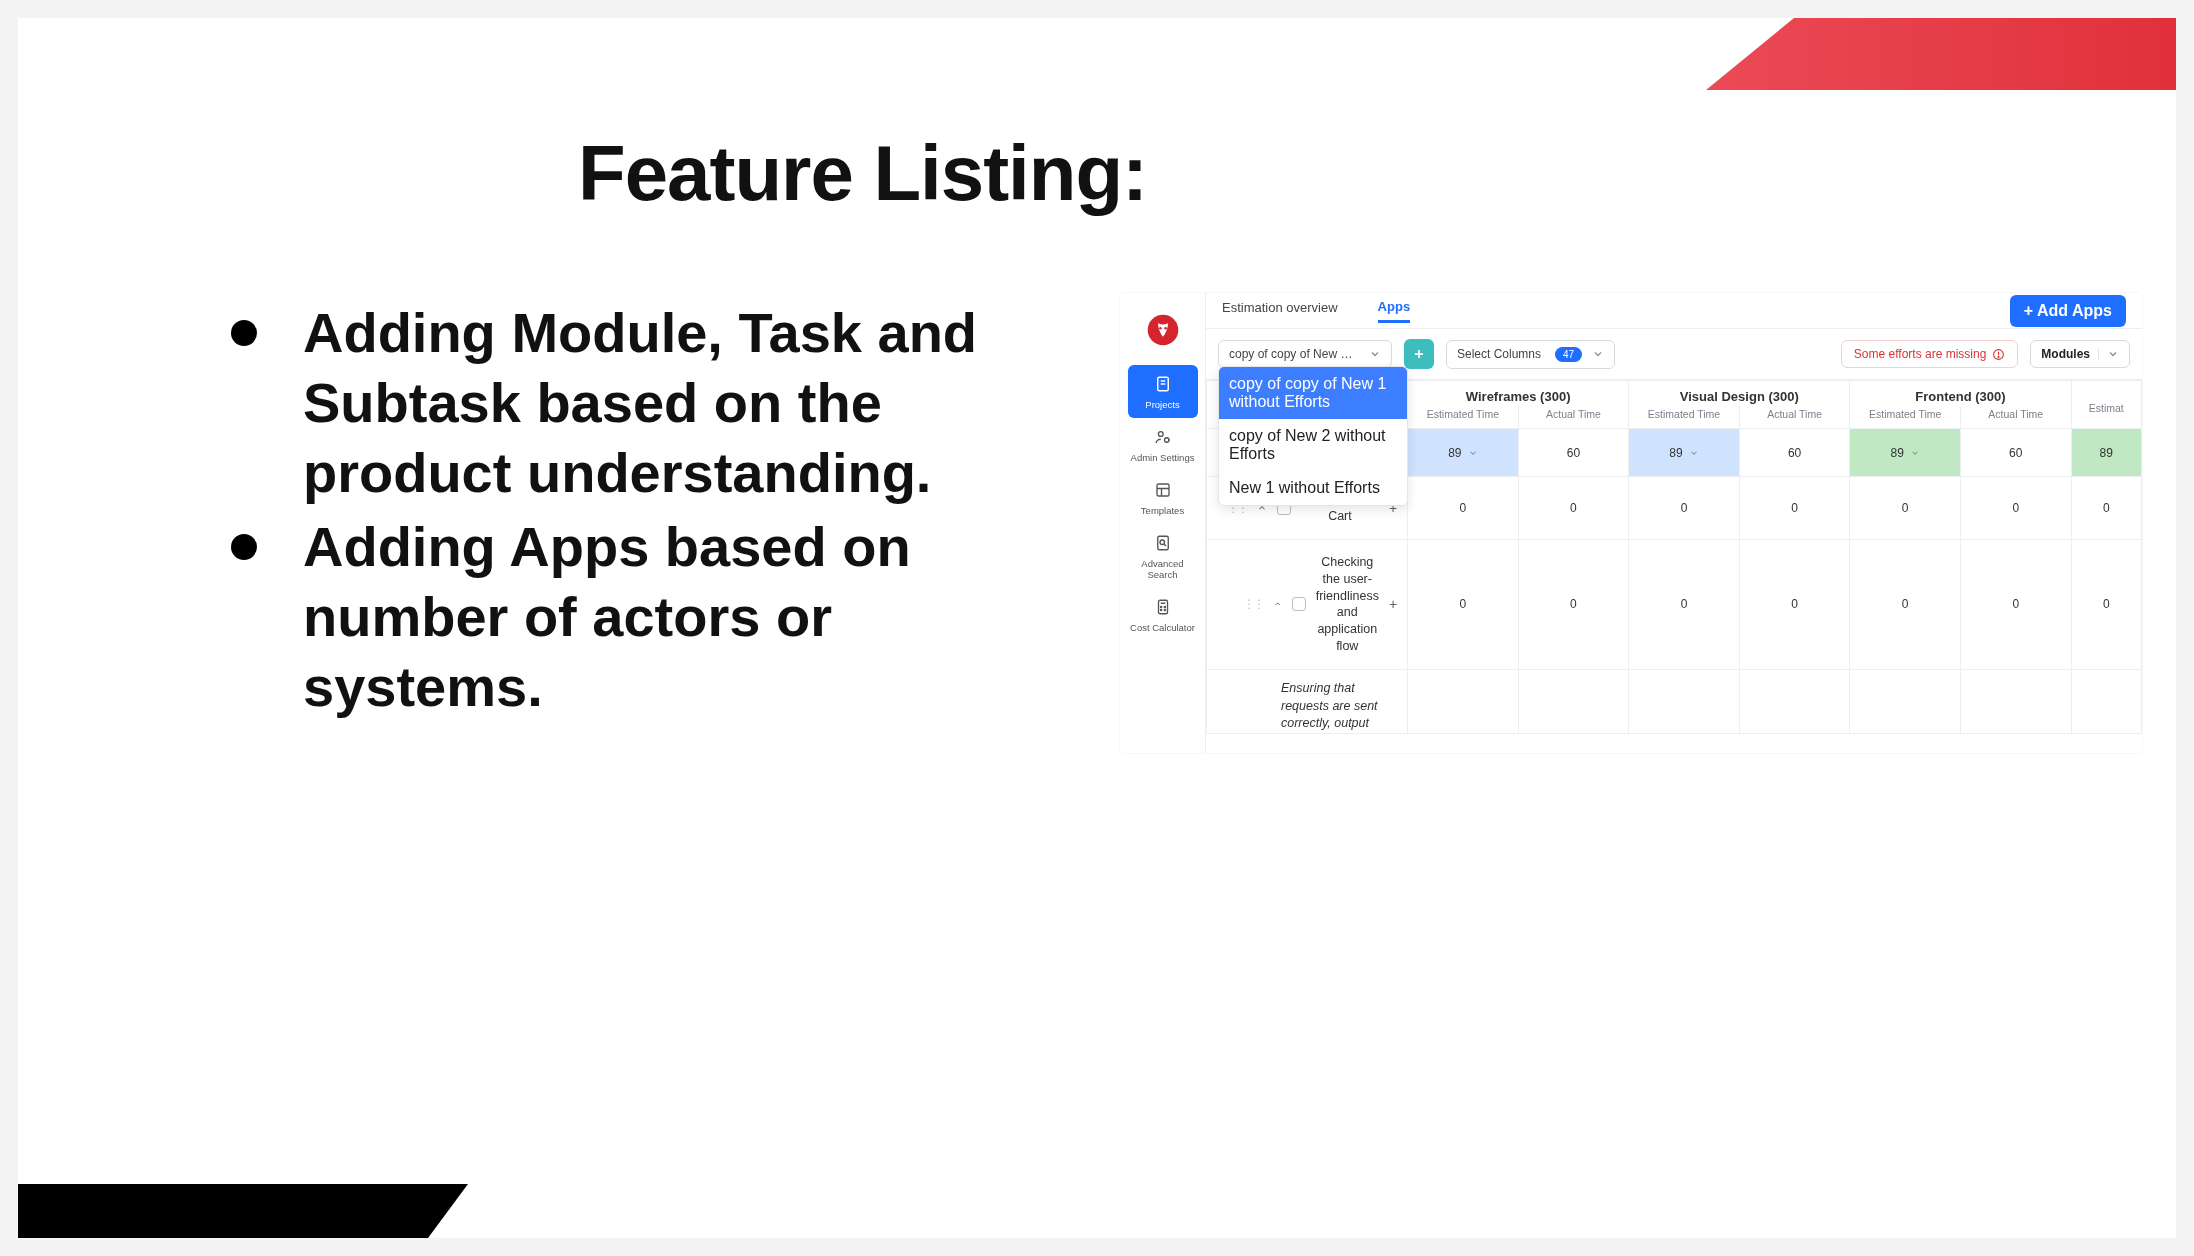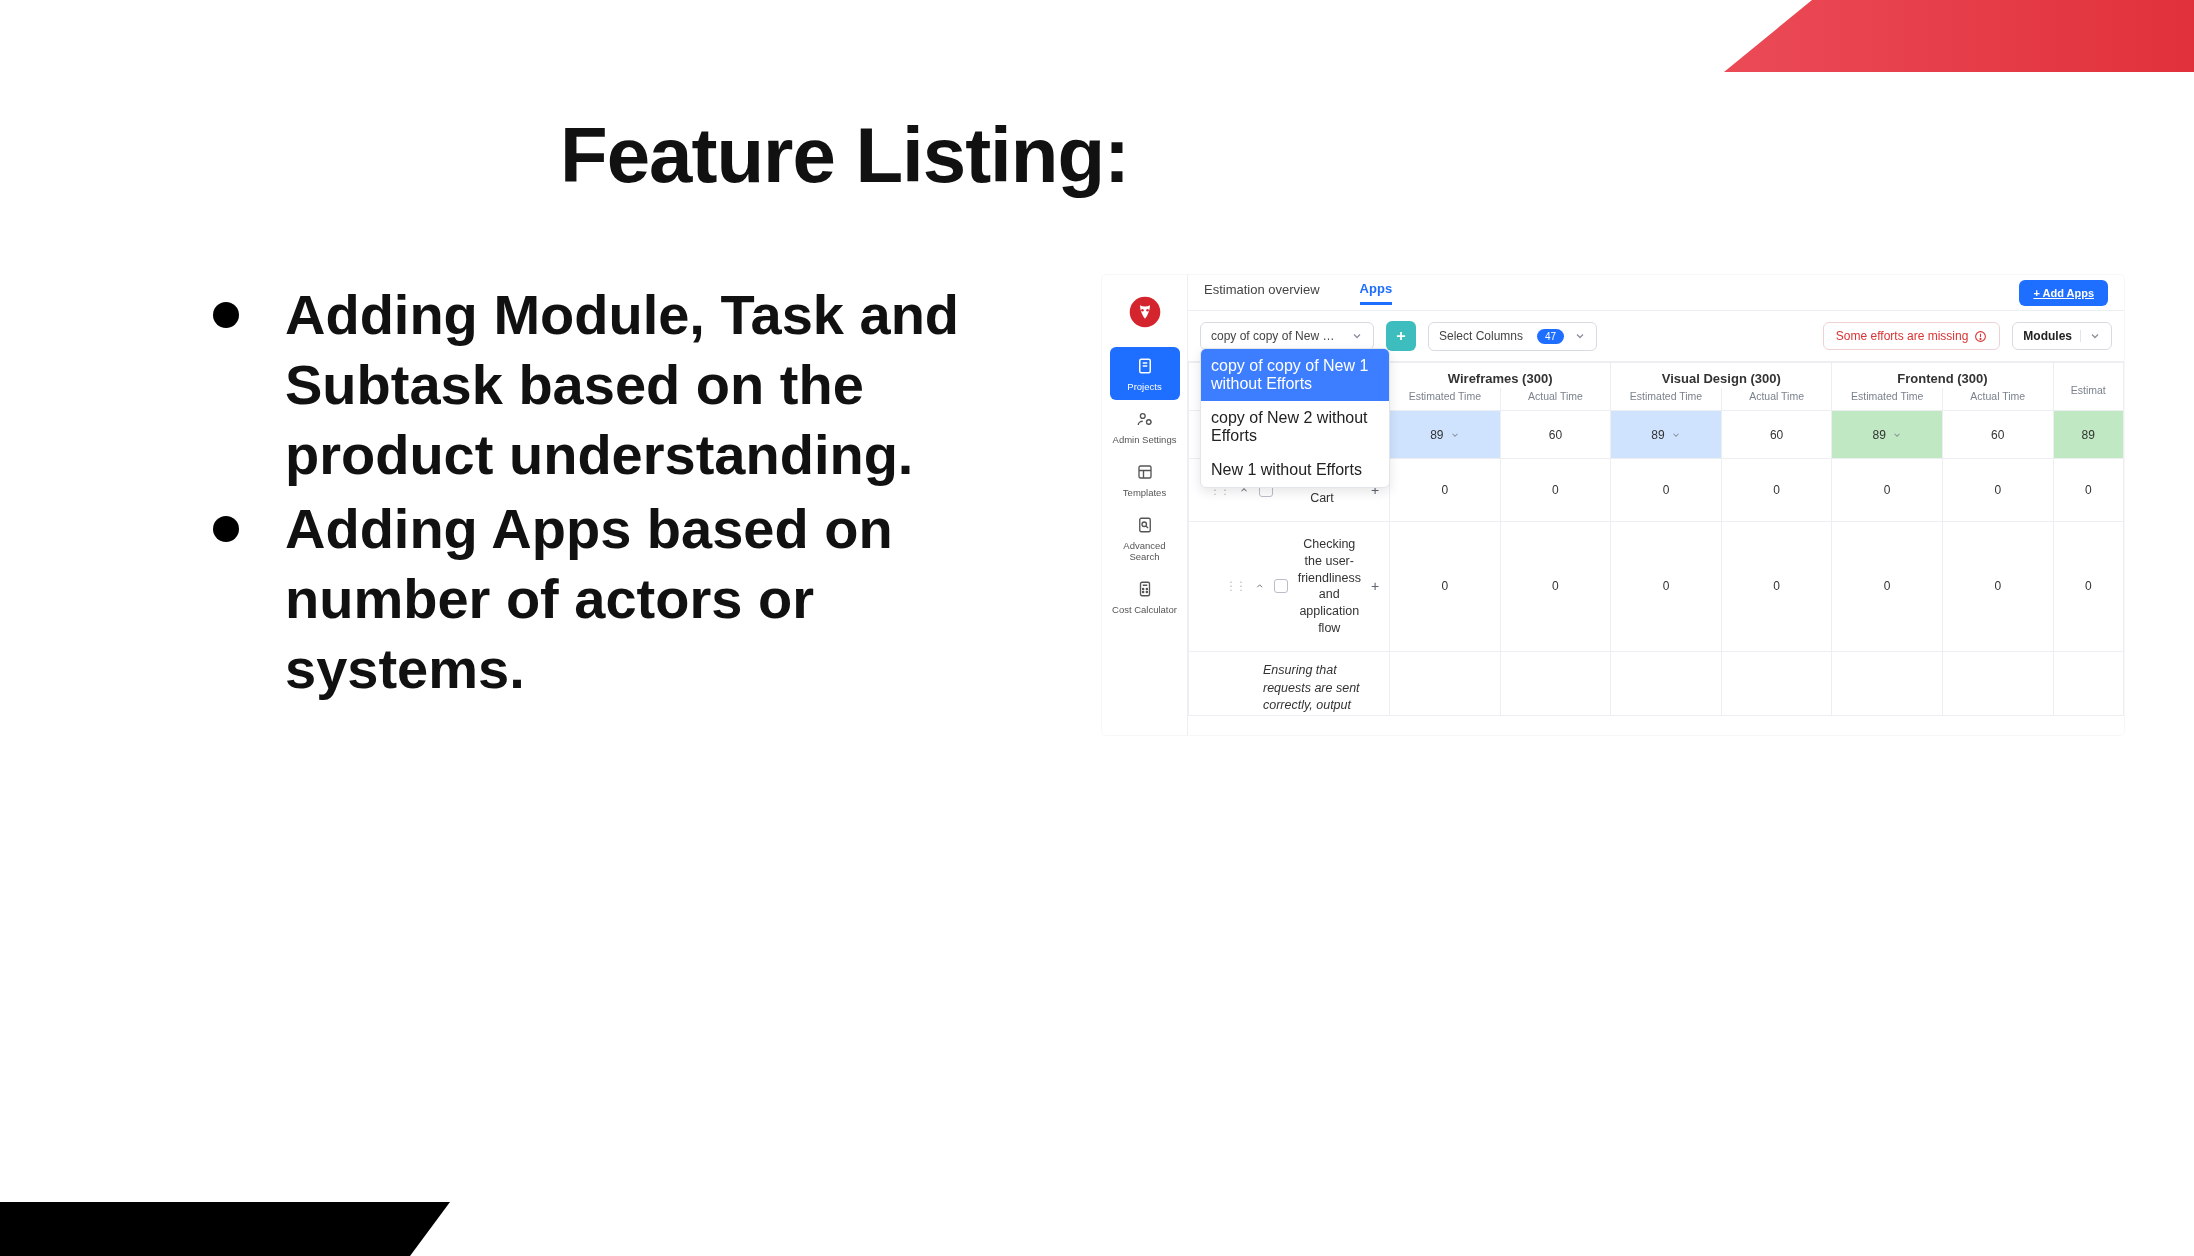--- a/index.html
+++ b/index.html
@@ -20,20 +20,21 @@
     font-family: "Helvetica Neue", Arial, sans-serif;
     color: #111;
   }
 
   .slide-frame {
     width: 2194px;
     height: 1256px;
     margin: 0 auto;
     background: var(--bg);
     position: relative;
+    padding: 18px;
   }
 
   .slide {
     width: 100%;
     height: 100%;
     background: #ffffff;
     position: relative;
     overflow: hidden;
   }
 
@@ -152,27 +153,26 @@
     background: #fff;
     border-bottom: 1px solid #eceef1;
   }
   .tab { font-size: 13px; color: #444; padding-bottom: 6px; }
   .tab.active { color: var(--accent-blue); font-weight: 600; border-bottom: 3px solid var(--accent-blue); }
 
   .add-apps {
     margin-left: auto;
     background: var(--accent-blue);
     color: #fff;
-    font-size: 11px;
+    font-size: 16px;
     font-weight: 600;
     padding: 7px 14px;
     border-radius: 6px;
     border: none;
     cursor: pointer;
-    text-decoration: underline;
   }
 
   
   .toolbar {
     display: flex;
     align-items: center;
     padding: 10px 12px;
     gap: 12px;
     background: #fff;
     border-bottom: 1px solid #eceef1;

